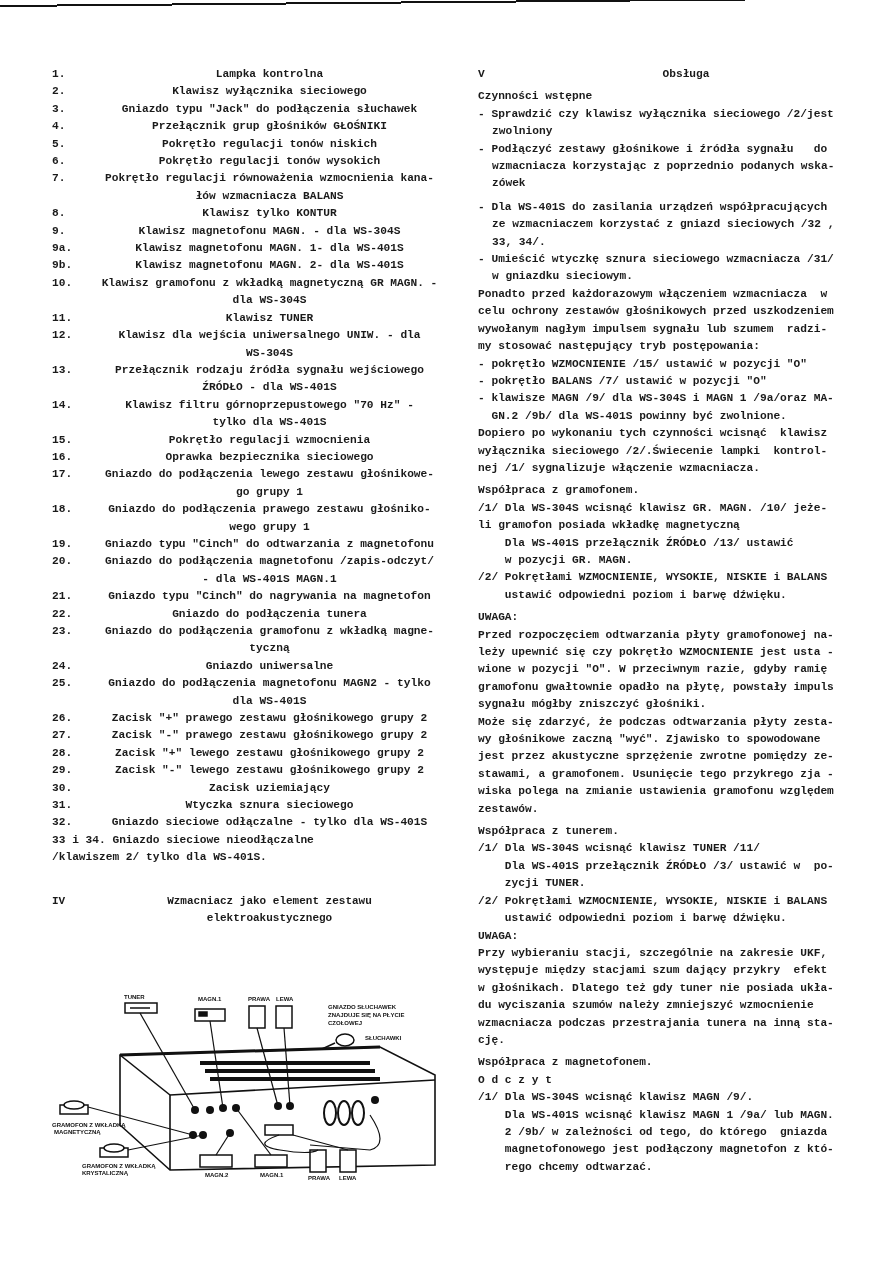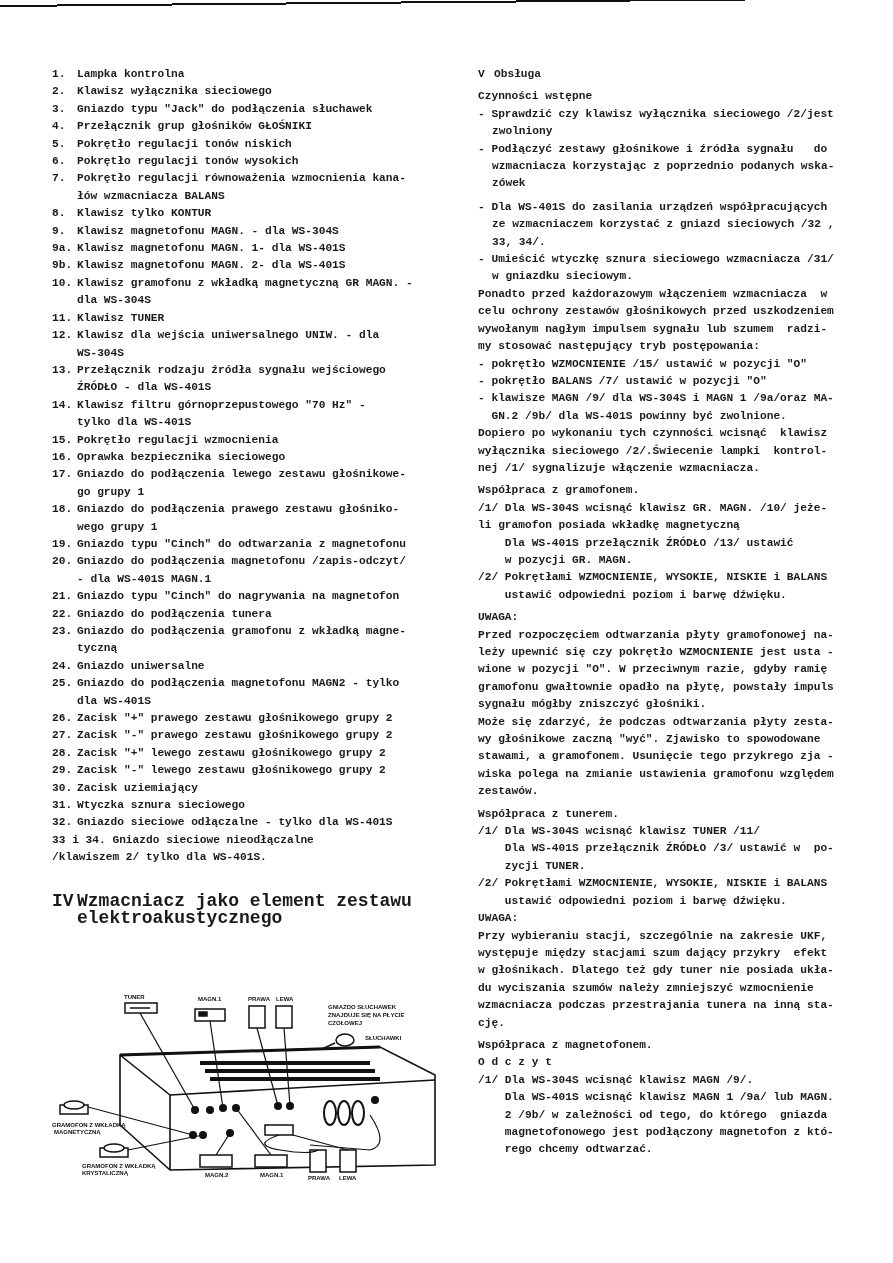--- a/index.html
+++ b/index.html
@@ -12,24 +12,24 @@
     position: absolute; left: 0; top: 2px; width: 893px; height: 6px;
     background: linear-gradient(to bottom, transparent 0, transparent 3px, #111 3px, #111 5px, transparent 5px);
     transform: rotate(-0.5deg); transform-origin: left top;
   }
   .col { position: absolute; }
   .left { left: 52px; top: 66px; width: 410px; }
   .right { left: 478px; top: 66px; width: 400px; }
   .line { line-height: 17.4px; white-space: pre; display: block; }
   .item { display: flex; line-height: 17.4px; }
   .num { width: 25px; flex: 0 0 auto; }
-  .txt { flex: 1; }
+  .txt { flex: 1; text-align: center; }
   .indent { padding-left: 14px; }
   .u { }
-  .h4 { margin-top: 26px; font-size: 18px; line-height: 19px; }
+  .h4 { margin-top: 26px; font-size: 11px; line-height: 19px; }
   .h4 .u { text-decoration-thickness: 2px; }
   .gap { height: 5px; }
   .diagram { position: absolute; left: 50px; top: 985px; width: 400px; height: 210px; }
   .diagram text { font-family: "Liberation Sans", sans-serif; font-weight: bold; font-size: 6px; fill: #111; }
 </style>
 </head>
 <body>
 
 <div class="topline"></div>
 
@@ -383,20 +383,21 @@
   <div class="gap"></div>
   <span class="line">UWAGA:</span>
   <div id="gram-note">
       <span class="line">Przed rozpoczęciem odtwarzania płyty gramofonowej na-</span>
       <span class="line">leży upewnić się czy pokrętło WZMOCNIENIE jest usta -</span>
       <span class="line">wione w pozycji "O". W przeciwnym razie, gdyby ramię</span>
       <span class="line">gramofonu gwałtownie opadło na płytę, powstały impuls</span>
       <span class="line">sygnału mógłby zniszczyć głośniki.</span>
       <span class="line">Może się zdarzyć, że podczas odtwarzania płyty zesta-</span>
       <span class="line">wy głośnikowe zaczną "wyć". Zjawisko to spowodowane</span>
+      <span class="line">jest przez akustyczne sprzężenie zwrotne pomiędzy ze-</span>
       <span class="line">stawami, a gramofonem. Usunięcie tego przykrego zja -</span>
       <span class="line">wiska polega na zmianie ustawienia gramofonu względem</span>
       <span class="line">zestawów.</span>
     </div>
 
   <div class="gap"></div>
   <span class="line u">Współpraca z tunerem.</span>
   <div id="tuner-lines">
       <span class="line">/1/ Dla WS-304S wcisnąć klawisz TUNER /11/</span>
       <span class="line">    Dla WS-401S przełącznik ŹRÓDŁO /3/ ustawić w  po-</span>

